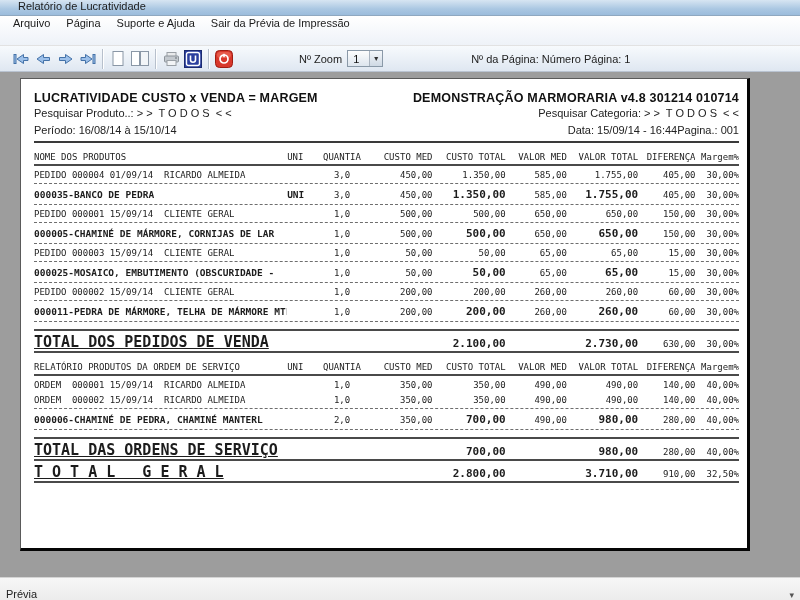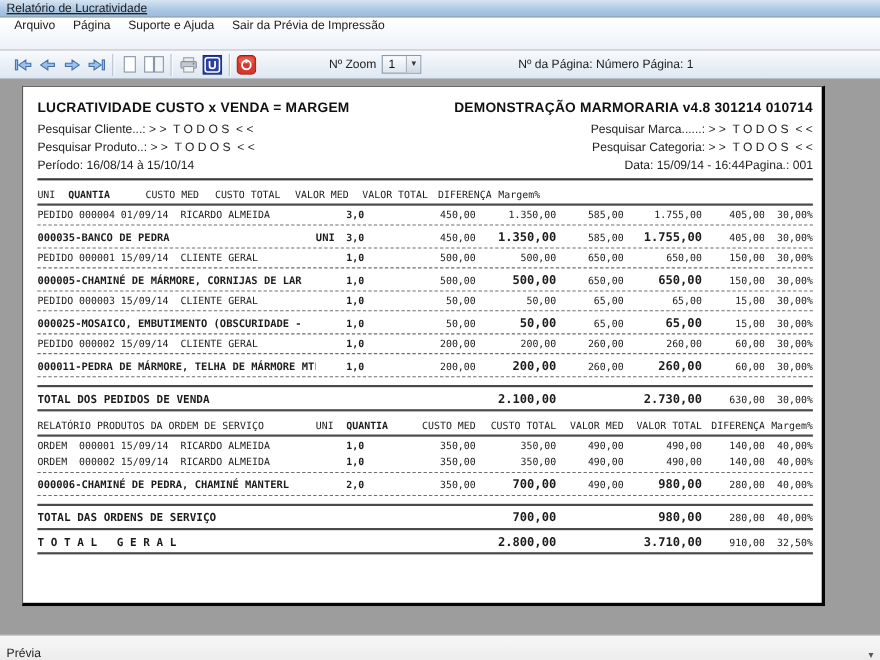--- a/index.html
+++ b/index.html
@@ -1,21 +1,21 @@
 <!DOCTYPE html>
 <html><head>
 <meta charset="utf-8">
 <style>
   * { margin:0; padding:0; box-sizing:border-box; }
   html,body { width:800px; height:600px; overflow:hidden; }
   body { font-family:"Liberation Sans", sans-serif; background:#9d9d9d; position:relative; }
 
   
   .titlebar { height:16px; background:linear-gradient(#d7e5f2,#aac7e2 60%,#9bbcdc);
-    border-bottom:1px solid #8fa8c0; display:flex; align-items:center; padding-left:6px;text-decoration:underline; }
+    border-bottom:1px solid #8fa8c0; display:flex; align-items:flex-start; padding-left:18px; }
   .titlebar .title { font-size:11px; color:#1b1b1b; }
   .menubar { height:30px; background:linear-gradient(#ffffff,#eef2f8);
     border-bottom:1px solid #e2e2e2; display:flex; align-items:flex-start; padding-left:6px; gap:2px; }
   .menubar .mitem { font-size:11px; color:#1b1b1b; padding:0 7px; line-height:14px; cursor:default; }
   .toolbar { height:26px; background:linear-gradient(#f7fafd,#dfe7f1);
     border-bottom:1px solid #b9c3d1; display:flex; align-items:center; padding-left:10px; }
   .tbtn { width:22px; height:20px; display:flex; align-items:center; justify-content:center; }
   .tsep { width:1px; height:20px; background:#b7c0cc; margin:0 4px; box-shadow:1px 0 0 #fff; }
   .zoomlabel { font-size:11px; color:#222; margin-left:64px; margin-right:5px; }
   .zoombox { width:36px; height:17px; border:1px solid #8a99a8; background:linear-gradient(#fdfdfd,#dde5ee);
@@ -38,31 +38,31 @@
   .rpt-filters .fline { font-size:11px; color:#222; white-space:pre; line-height:16px; }
   .rpt-period { display:flex; justify-content:space-between; margin-top:1px; }
   .rpt-period .fline { font-size:11px; color:#222; white-space:pre; line-height:16px; }
   .rpt-period .rgt { display:flex; }
   .rpt-rule { border-top:2px solid #3a3a3a; margin-top:3px; }
 
   
   .rtable { margin-top:7px; font-family:"DejaVu Sans Mono", monospace; color:#1c1c1c; }
   .trow { display:flex; align-items:baseline; }
   .c { display:inline-block; white-space:pre; overflow:hidden; font-size:9px; }
-  .c0 { width:256px; } .c1 { width:28px; } .c2 { width:55px; text-align:left;font-weight:bold; }
+  .c0 { width:256px; } .c1 { width:28px; } .c2 { width:55px; text-align:center; }
   .c3 { width:64px; text-align:right; } .c4 { width:74px; text-align:right; }
   .c5 { width:62px; text-align:right; } .c6 { width:72px; text-align:right; }
   .c7 { width:58px; text-align:right; } .c8 { width:44px; text-align:right; }
   .thead { height:14px; line-height:14px; }
   .tnorm { height:15px; line-height:15px; }
   .tbold { height:18px; line-height:18px; }
   .tbold .c0, .tbold .c1 { font-weight:bold; font-size:9.5px; }
   .tbold .c4, .tbold .c6 { font-weight:bold; font-size:11px; }
   .ttotal { height:18px; line-height:18px; }
-  .ttotal .c0 { font-weight:bold; font-size:10px; }
+  .ttotal .c0 { font-weight:bold; font-size:15px;text-decoration:underline; }
   .ttotal .c4, .ttotal .c6 { font-weight:bold; font-size:11px; }
   .sep.dashed { border-top:1px dashed #6e6e6e; height:3px; }
   .sep.solid { border-top:2px solid #4a4a4a; height:4px; }
   .gap { height:5px; }
 
   
   .statusbar { position:absolute; left:0; bottom:0; width:800px; height:23px;
     background:linear-gradient(#f7f7f7,#ececec); border-top:1px solid #d4d4d4;
     display:flex; align-items:flex-end; padding:0 6px; }
   .statusbar .slabel { font-size:11px; color:#222; flex:1; }
@@ -154,40 +154,37 @@
 </div>
 
 <div class="workarea">
   <div class="page">
 
     <div class="rpt-titles">
       <span class="rpt-title">LUCRATIVIDADE CUSTO x VENDA = MARGEM</span>
       <span class="rpt-title">DEMONSTRAÇÃO MARMORARIA v4.8 301214 010714</span>
     </div>
 
-    <div class="rpt-filters">
-      <span class="fline">Pesquisar Cliente...: &gt; &gt;  T O D O S  &lt; &lt;</span>
-      <span class="fline">Pesquisar Marca......: &gt; &gt;  T O D O S  &lt; &lt;</span>
-    </div>
     <div class="rpt-filters" style="margin-top:0;">
       <span class="fline">Pesquisar Produto..: &gt; &gt;  T O D O S  &lt; &lt;</span>
       <span class="fline">Pesquisar Categoria: &gt; &gt;  T O D O S  &lt; &lt;</span>
     </div>
 
     <div class="rpt-period">
       <span class="fline">Período: 16/08/14 à 15/10/14</span>
       <span class="rgt">
         <span class="fline">Data: 15/09/14 - 16:44</span>
         <span class="fline">Pagina.: 001</span>
       </span>
     </div>
     <div class="rpt-rule"></div>
 
     <div class="rtable">
         <div class="trow thead">
+          <span class="c c0">NOME DOS PRODUTOS</span>
           <span class="c c1">UNI</span>
           <span class="c c2">QUANTIA</span>
           <span class="c c3">CUSTO MED</span>
           <span class="c c4">CUSTO TOTAL</span>
           <span class="c c5">VALOR MED</span>
           <span class="c c6">VALOR TOTAL</span>
           <span class="c c7">DIFERENÇA</span>
           <span class="c c8">Margem%</span>
         </div>
         <div class="sep solid"></div>

